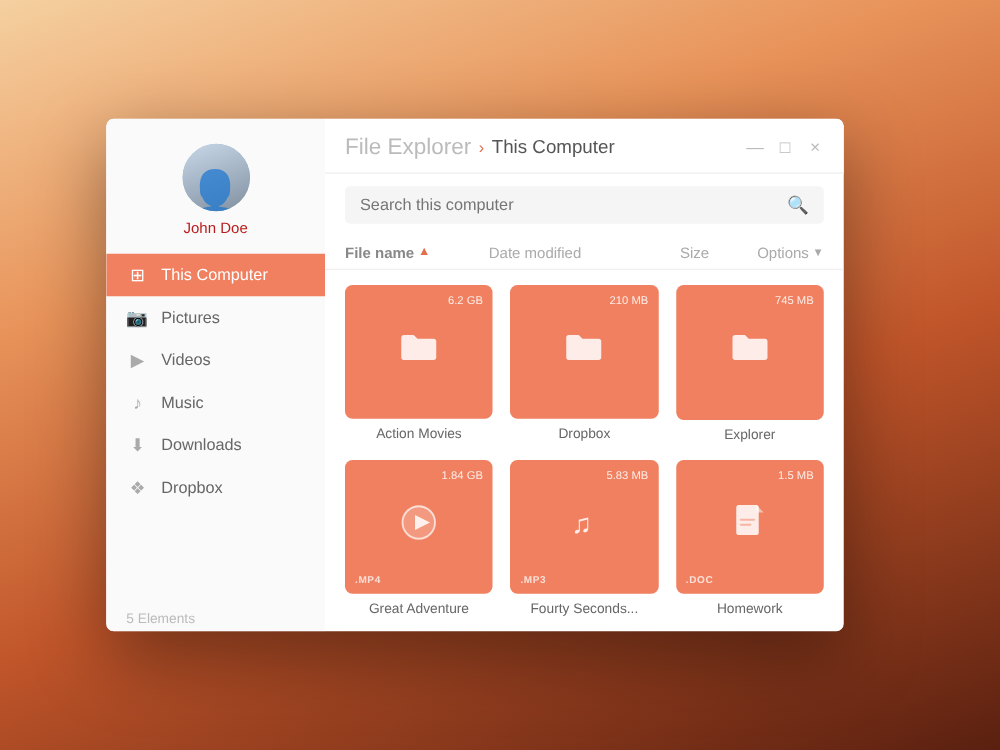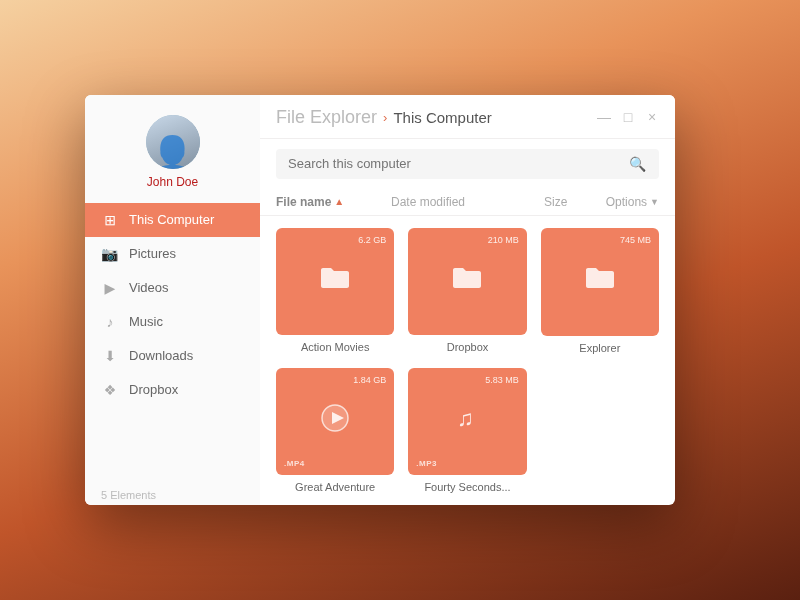--- a/index.html
+++ b/index.html
@@ -415,15 +415,28 @@
         <div class="file-item">
           <div class="file-thumb">
             <span class="file-size-label">5.83 MB</span>
             <div class="file-icon"><svg width="28" height="28" viewBox="0 0 28 28" fill="none">
       <text x="4" y="22" font-size="22" fill="rgba(255,255,255,0.85)" font-family="sans-serif">♫</text>
     </svg></div>
             <span class="file-type-badge">.MP3</span>
           </div>
           <span class="file-name-label">Fourty Seconds...</span>
         </div>
+        <div class="file-item">
+          <div class="file-thumb">
+            <span class="file-size-label">1.5 MB</span>
+            <div class="file-icon"><svg width="26" height="30" viewBox="0 0 26 30" fill="none">
+      <rect x="2" y="1" width="18" height="24" rx="2" fill="rgba(255,255,255,0.85)"></rect>
+      <path d="M18 1L24 7H18V1Z" fill="rgba(255,255,255,0.5)"></path>
+      <rect x="5" y="12" width="12" height="1.5" rx="0.5" fill="rgba(240,128,96,0.5)"></rect>
+      <rect x="5" y="16" width="9" height="1.5" rx="0.5" fill="rgba(240,128,96,0.5)"></rect>
+    </svg></div>
+            <span class="file-type-badge">.DOC</span>
+          </div>
+          <span class="file-name-label">Homework</span>
+        </div>
       </div>
   </div>
 </div>
 
 </body></html>

